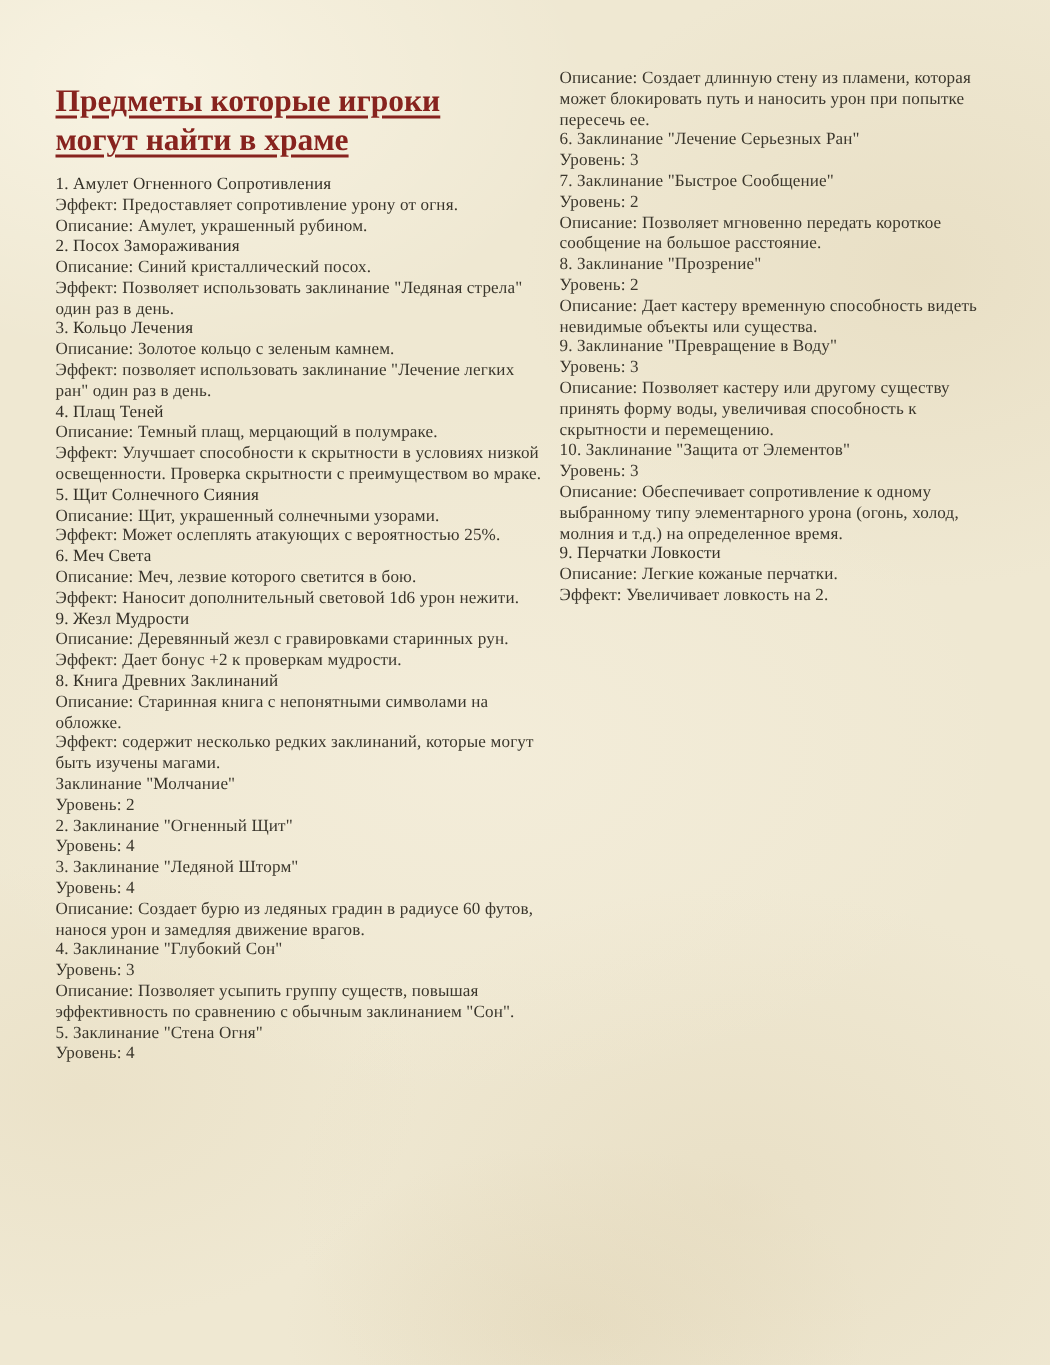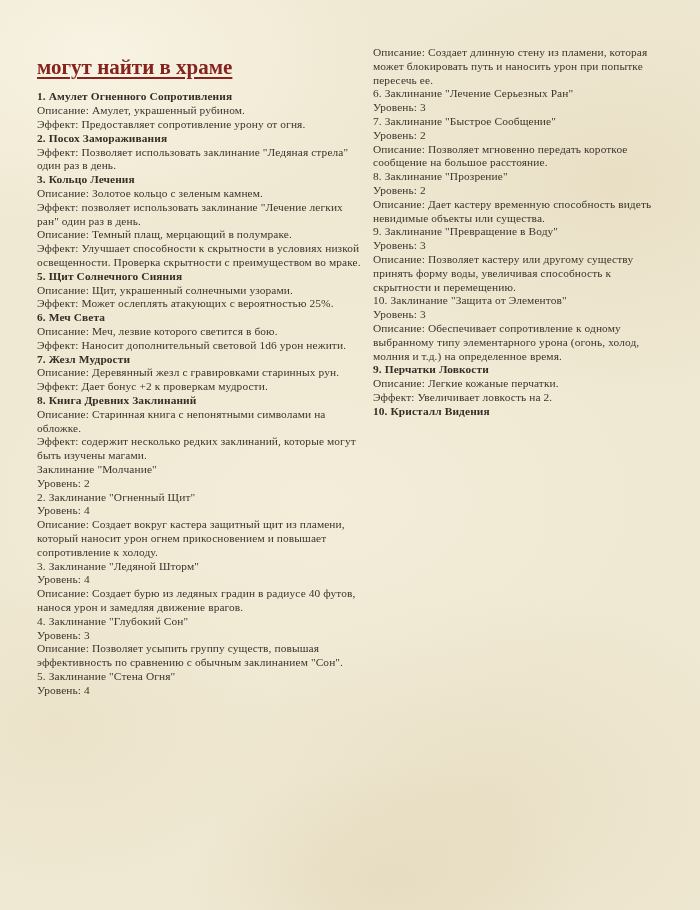--- a/index.html
+++ b/index.html
@@ -43,64 +43,66 @@
     width: fit-content;
   }
   .block {
     margin: 0;
     font-size: 11.4px;
     line-height: 1.21;
     color: #3a362c;
     letter-spacing: 0.1px;
   }
   .block-heading {
-    font-weight: 700;
+    font-weight: 400;
     color: #332f26;
   }
 </style>
 </head>
 <body>
 
 <div class="page">
 
   <div class="col col-left">
     <h1 class="doc-title">
+      <span class="title-line">Предметы которые игроки</span>
       <span class="title-line">могут найти в храме</span>
     </h1>
     <div id="left-blocks">
         <p class="block block-heading">1. Амулет Огненного Сопротивления</p>
+        <p class="block block-text">Эффект: Предоставляет сопротивление урону от огня.</p>
         <p class="block block-text">Описание: Амулет, украшенный рубином.</p>
-        <p class="block block-text">Эффект: Предоставляет сопротивление урону от огня.</p>
         <p class="block block-heading">2. Посох Замораживания</p>
+        <p class="block block-text">Описание: Синий кристаллический посох.</p>
         <p class="block block-text">Эффект: Позволяет использовать заклинание "Ледяная стрела" один раз в день.</p>
         <p class="block block-heading">3. Кольцо Лечения</p>
         <p class="block block-text">Описание: Золотое кольцо с зеленым камнем.</p>
         <p class="block block-text">Эффект: позволяет использовать заклинание "Лечение легких ран" один раз в день.</p>
+        <p class="block block-heading">4. Плащ Теней</p>
         <p class="block block-text">Описание: Темный плащ, мерцающий в полумраке.</p>
         <p class="block block-text">Эффект: Улучшает способности к скрытности в условиях низкой освещенности. Проверка скрытности с преимуществом во мраке.</p>
         <p class="block block-heading">5. Щит Солнечного Сияния</p>
         <p class="block block-text">Описание: Щит, украшенный солнечными узорами.</p>
         <p class="block block-text">Эффект: Может ослеплять атакующих с вероятностью 25%.</p>
         <p class="block block-heading">6. Меч Света</p>
         <p class="block block-text">Описание: Меч, лезвие которого светится в бою.</p>
         <p class="block block-text">Эффект: Наносит дополнительный световой 1d6 урон нежити.</p>
-        <p class="block block-heading">7. Жезл Мудрости</p>
+        <p class="block block-heading">9. Жезл Мудрости</p>
         <p class="block block-text">Описание: Деревянный жезл с гравировками старинных рун.</p>
         <p class="block block-text">Эффект: Дает бонус +2 к проверкам мудрости.</p>
         <p class="block block-heading">8. Книга Древних Заклинаний</p>
         <p class="block block-text">Описание: Старинная книга с непонятными символами на обложке.</p>
         <p class="block block-text">Эффект: содержит несколько редких заклинаний, которые могут быть изучены магами.</p>
         <p class="block block-text">Заклинание "Молчание"</p>
         <p class="block block-text">Уровень: 2</p>
         <p class="block block-text">2. Заклинание "Огненный Щит"</p>
         <p class="block block-text">Уровень: 4</p>
-        <p class="block block-text">Описание: Создает вокруг кастера защитный щит из пламени, который наносит урон огнем прикосновением и повышает сопротивление к холоду.</p>
         <p class="block block-text">3. Заклинание "Ледяной Шторм"</p>
         <p class="block block-text">Уровень: 4</p>
-        <p class="block block-text">Описание: Создает бурю из ледяных градин в радиусе 40 футов, нанося урон и замедляя движение врагов.</p>
+        <p class="block block-text">Описание: Создает бурю из ледяных градин в радиусе 60 футов, нанося урон и замедляя движение врагов.</p>
         <p class="block block-text">4. Заклинание "Глубокий Сон"</p>
         <p class="block block-text">Уровень: 3</p>
         <p class="block block-text">Описание: Позволяет усыпить группу существ, повышая эффективность по сравнению с обычным заклинанием "Сон".</p>
         <p class="block block-text">5. Заклинание "Стена Огня"</p>
         <p class="block block-text">Уровень: 4</p>
       </div>
   </div>
 
   <div class="col col-right">
     <div id="right-blocks">
@@ -115,17 +117,16 @@
         <p class="block block-text">Описание: Дает кастеру временную способность видеть невидимые объекты или существа.</p>
         <p class="block block-text">9. Заклинание "Превращение в Воду"</p>
         <p class="block block-text">Уровень: 3</p>
         <p class="block block-text">Описание: Позволяет кастеру или другому существу принять форму воды, увеличивая способность к скрытности и перемещению.</p>
         <p class="block block-text">10. Заклинание "Защита от Элементов"</p>
         <p class="block block-text">Уровень: 3</p>
         <p class="block block-text">Описание: Обеспечивает сопротивление к одному выбранному типу элементарного урона (огонь, холод, молния и т.д.) на определенное время.</p>
         <p class="block block-heading">9. Перчатки Ловкости</p>
         <p class="block block-text">Описание: Легкие кожаные перчатки.</p>
         <p class="block block-text">Эффект: Увеличивает ловкость на 2.</p>
-        <p class="block block-heading">10. Кристалл Видения</p>
       </div>
   </div>
 
 </div>
 
 </body></html>

